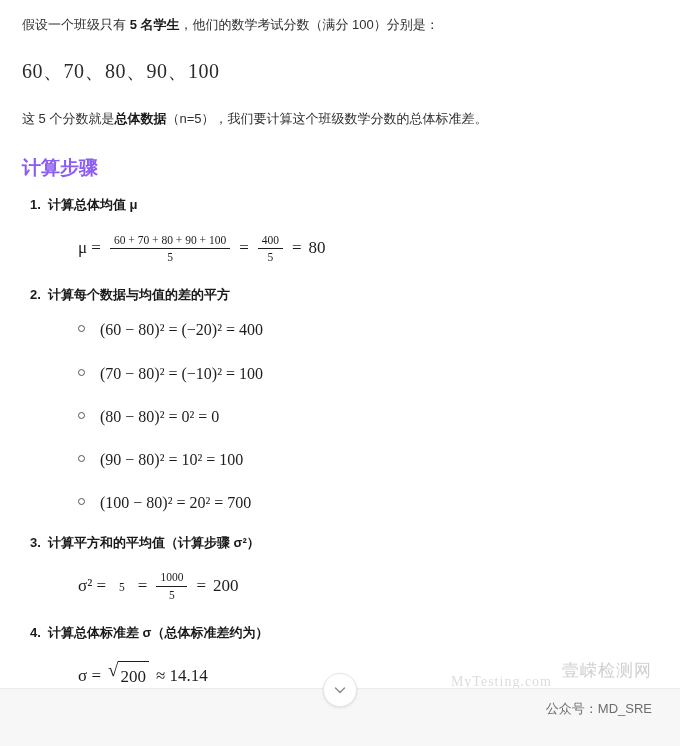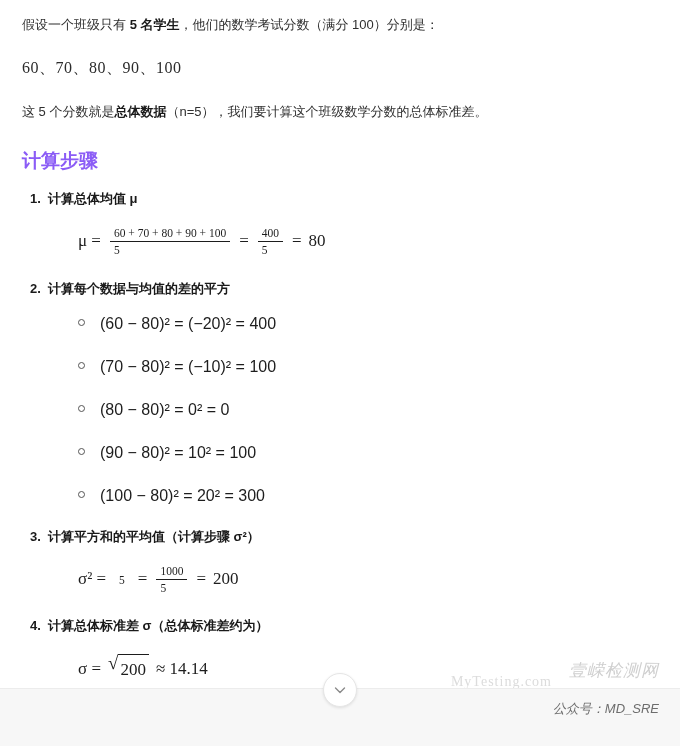--- a/index.html
+++ b/index.html
@@ -25,21 +25,21 @@
   }
   .para {
     margin: 0 0 18px 0;
     font-size: 13px;
     color: #2f2f2f;
   }
   .bold { font-weight: bold; color: #1a1a1a; }
 
   .mono-nums {
     font-family: "Liberation Serif", serif;
-    font-size: 16px;
+    font-size: 20px;
     letter-spacing: 0.5px;
     margin: 0 0 20px 0;
     color: #2b2b2b;
   }
 
   .section-title {
     font-weight: bold;
     font-size: 19px;
     color: #8b5cf6;
     margin: 22px 0 10px 0;
@@ -77,20 +77,21 @@
     margin: 16px 0 20px 30px;
     display: flex;
     align-items: center;
     gap: 7px;
     color: #1d1d1d;
   }
 
   .frac {
     display: inline-flex;
     flex-direction: column;
+    align-items: center;
     vertical-align: middle;
     font-size: 11.5px;
     line-height: 1.25;
     margin: 0 2px;
   }
   .frac .num {
     padding: 0 4px 1px 4px;
     border-bottom: 1px solid #1d1d1d;
     white-space: nowrap;
   }
@@ -99,21 +100,21 @@
     white-space: nowrap;
   }
 
   ul.sub {
     list-style: none;
     margin: 10px 0 14px 0;
     padding-left: 30px;
   }
   ul.sub > li {
     position: relative;
-    font-family: Liberation Sans, sans-serif;
+    font-family: Liberation Serif, serif;
     font-size: 16px;
     margin: 0 0 16px 0;
     color: #1d1d1d;
     padding-left: 22px;
   }
   ul.sub > li::before {
     content: "";
     position: absolute;
     left: 0;
     top: 9px;
@@ -172,25 +173,24 @@
     box-shadow: 0 1px 3px rgba(0,0,0,0.10);
     display: flex;
     align-items: center;
     justify-content: center;
     cursor: pointer;
   }
   .chevron-btn svg { display: block; }
 
   .watermark {
     position: absolute;
-    right: 21px;
+    right: 28px;
     bottom: 26px;
     text-align: right;
     pointer-events: none;
-    font-style: italic;
   }
   .wm-main {
     font-size: 17px;
     color: #cfcfcf;
     letter-spacing: 1px;
     font-family: "Liberation Serif", serif;
   }
   .wm-sub {
     font-size: 13px;
     color: #6d6d6d;
@@ -244,21 +244,21 @@
       </div>
     </li>
 
     <li>
       <span class="step-head">计算每个数据与均值的差的平方</span>
       <ul class="sub">
         <li>(60 − 80)² = (−20)² = 400</li>
         <li>(70 − 80)² = (−10)² = 100</li>
         <li>(80 − 80)² = 0² = 0</li>
         <li>(90 − 80)² = 10² = 100</li>
-        <li>(100 − 80)² = 20² = 300</li>
+        <li>(100 − 80)² = 20² = 700</li>
       </ul>
     </li>
 
     <li>
       <span class="step-head">计算平方和的平均值（计算步骤 σ²）</span>
       <div class="mathblock">
         <span>σ² =</span>
         <span class="frac">
           <span class="den">5</span>
         </span>

